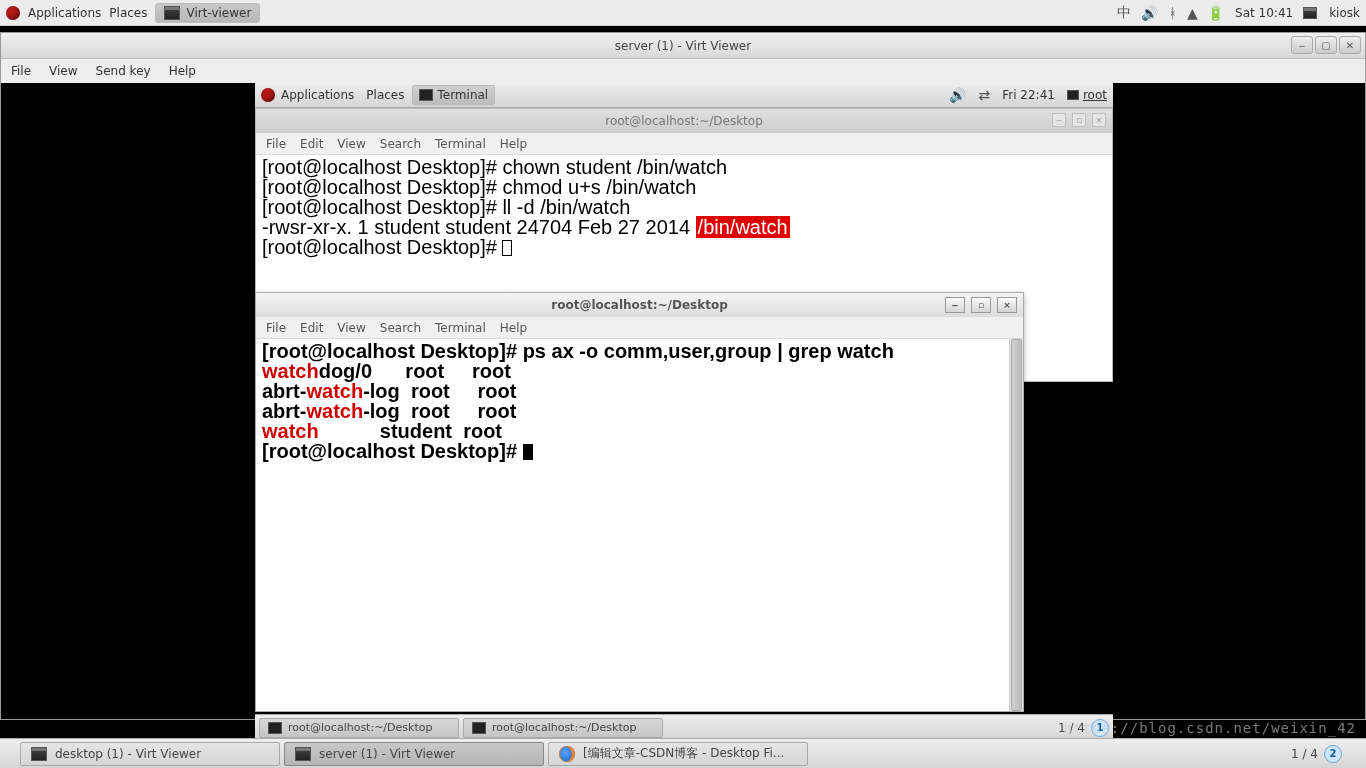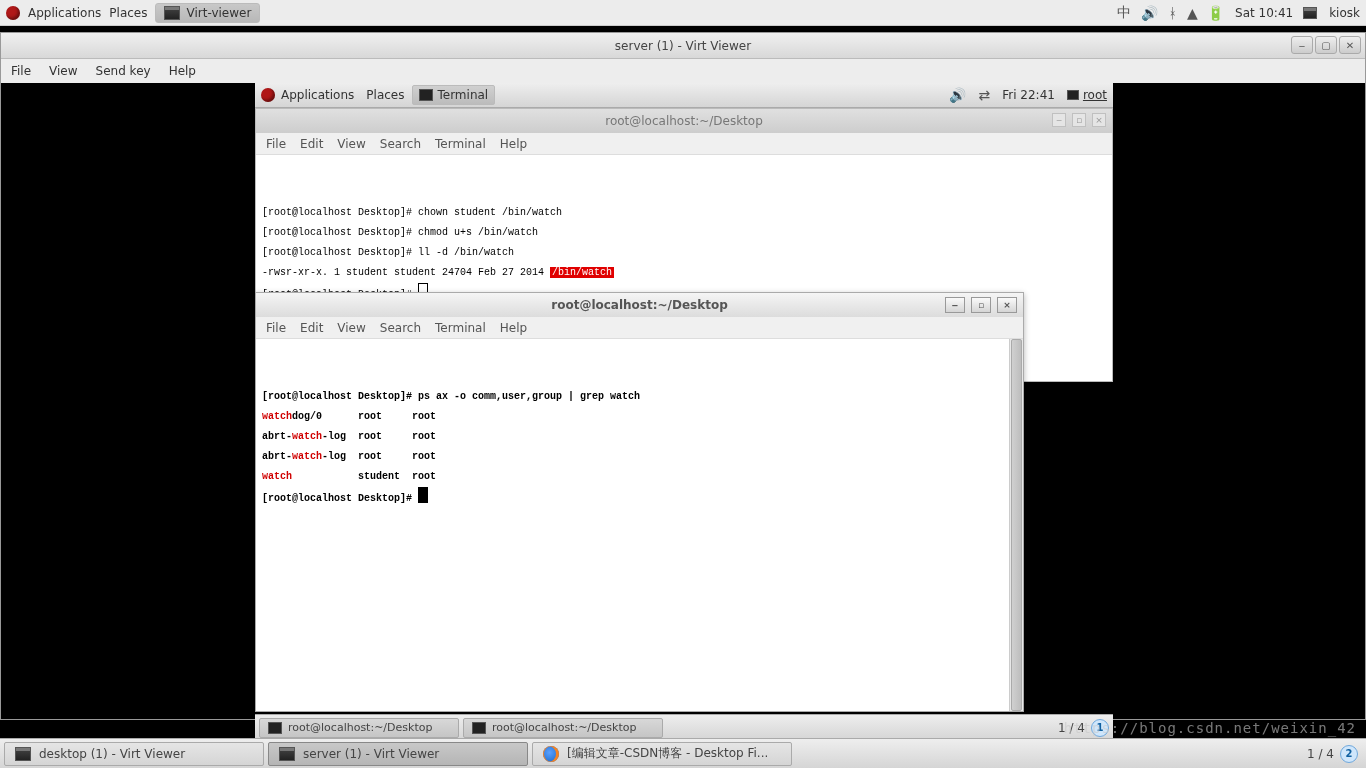--- a/index.html
+++ b/index.html
@@ -59,21 +59,21 @@
 
 .term1 {
   position: absolute; top: 25px; left: 254px; width: 858px; height: 274px;
   background: #fff; border: 1px solid #bbb;
   display: flex; flex-direction: column;
 }
 .term-title { height: 24px; background: linear-gradient(#e0e0e0,#cdcdcd); display:flex;align-items:center;justify-content:center;color:#777;position:relative; }
 .term-ctrl { position:absolute; right:6px; top:4px; display:flex; gap:6px; }
 .tc-btn { width:14px;height:14px;border:1px solid #c0c0c0;background:#e5e5e5;font-size:9px;display:flex;align-items:center;justify-content:center;color:#999; }
 .term-menu { height:22px; display:flex; align-items:center; gap:14px; padding:0 10px; color:#555; font-size:12px; background:#f0f0f0; border-bottom:1px solid #ddd;}
-.term-body { flex:1; padding: 2px 6px; font-family: Liberation Mono, monospace; font-size:10px; line-height:20px; color:#000; background:#fff; overflow:hidden;margin-top:46px; }
+.term-body { flex:1; padding: 2px 6px; font-family: Liberation Sans, sans-serif; font-size:20px; line-height:20px; color:#000; background:#fff; overflow:hidden; }
 .term-body .hl-red { background:#e00000; color:#fff; padding:0 2px;text-align:center; }
 .term-body .b { font-weight:bold; }
 .term-body .red { color:#d00000; font-weight:bold; }
 .term-body .cur { display:inline-block; width:10px; height:16px; border:1px solid #000; vertical-align:-2px; }
 .term-body .cur-fill { display:inline-block; width:10px; height:16px; background:#000; vertical-align:-2px; }
 
 .term2 {
   position: absolute; top: 209px; left: 254px; width: 769px; height: 420px;
   background:#fff; border:1px solid #aaa; box-shadow: 0 2px 6px rgba(0,0,0,.3);
   display:flex; flex-direction:column;
@@ -90,21 +90,21 @@
   background:linear-gradient(#eee,#d5d5d5); border-top:1px solid #aaa;
   display:flex; align-items:center; padding:0 4px; gap:4px; color:#444;
 }
 .inner-bottom .task { display:flex; align-items:center; gap:6px; height:20px; padding:0 8px; border:1px solid #aaa; border-radius:2px; background:linear-gradient(#d8d8d8,#c5c5c5); font-size:11px; min-width:200px;}
 .inner-bottom .right { margin-left:auto; display:flex; align-items:center; gap:6px; }
 .ws-badge { width:18px; height:18px; border-radius:50%; background:#cfe6fb; border:1px solid #6fa8dc; color:#1060a0; font-size:10px; display:flex;align-items:center;justify-content:center;font-weight:bold;}
 
 .outer-bottom {
   position:absolute; left:0; right:0; bottom:0; height:30px;
   background:linear-gradient(#eee,#d5d5d5); border-top:1px solid #aaa;
-  display:flex; align-items:center; padding:0 4px; gap:4px; color:#444;
+  display:flex; align-items:center; padding:0 20px; gap:4px; color:#444;
 }
 .outer-bottom .task { display:flex; align-items:center; gap:8px; height:24px; padding:0 10px; border:1px solid #aaa; border-radius:2px; font-size:12px; width:260px;}
 .outer-bottom .task.active { background:linear-gradient(#c8c8c8,#b5b5b5); border-color:#888; }
 .outer-bottom .task.inactive { background:linear-gradient(#e5e5e5,#d5d5d5); }
 .outer-bottom .right { margin-left:auto; display:flex; align-items:center; gap:6px; padding-right:4px; }
 .ff-icon { width:16px;height:16px;border-radius:50%;background:radial-gradient(circle at 40% 40%,#5aa0ff,#1060c0); display:inline-block; box-shadow: 1px 0 0 #f58220 inset, -3px 0 0 #f58220 inset;}
 
 .watermark {
   position:absolute; right:10px; bottom:32px; color:#c8c8c8; font-family:monospace; font-size:14px; opacity:.6; letter-spacing:1px;
 }

